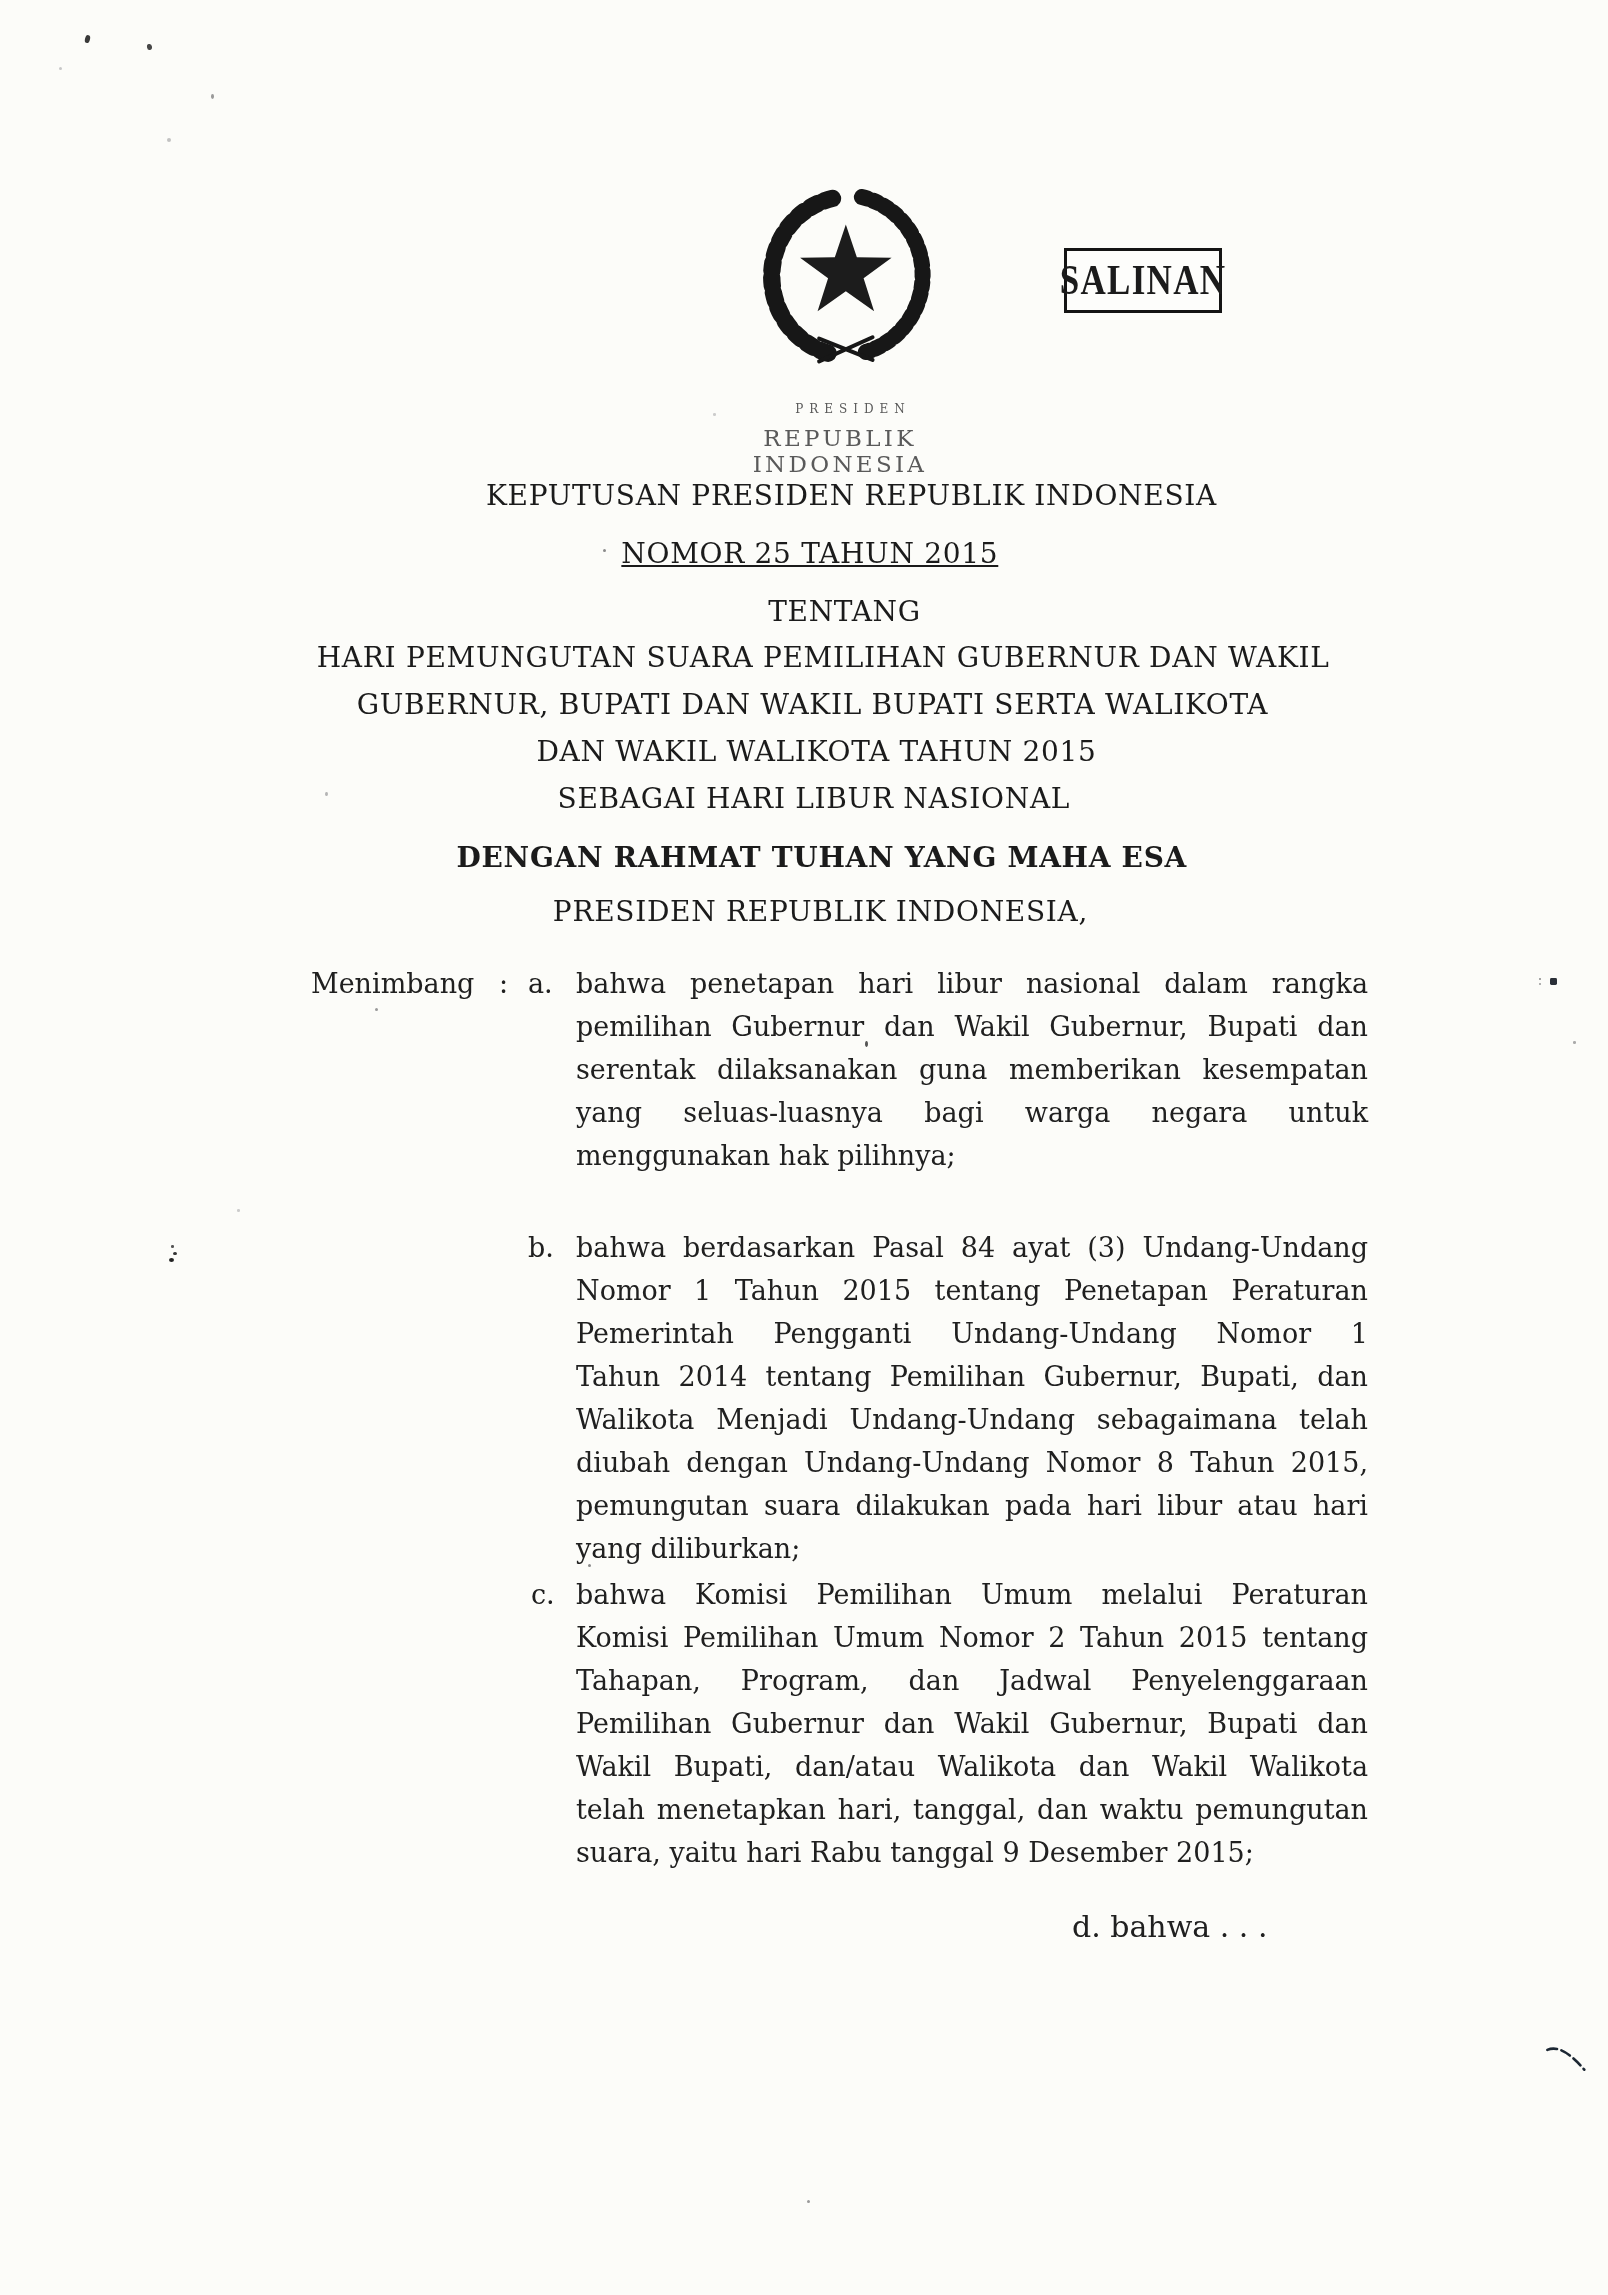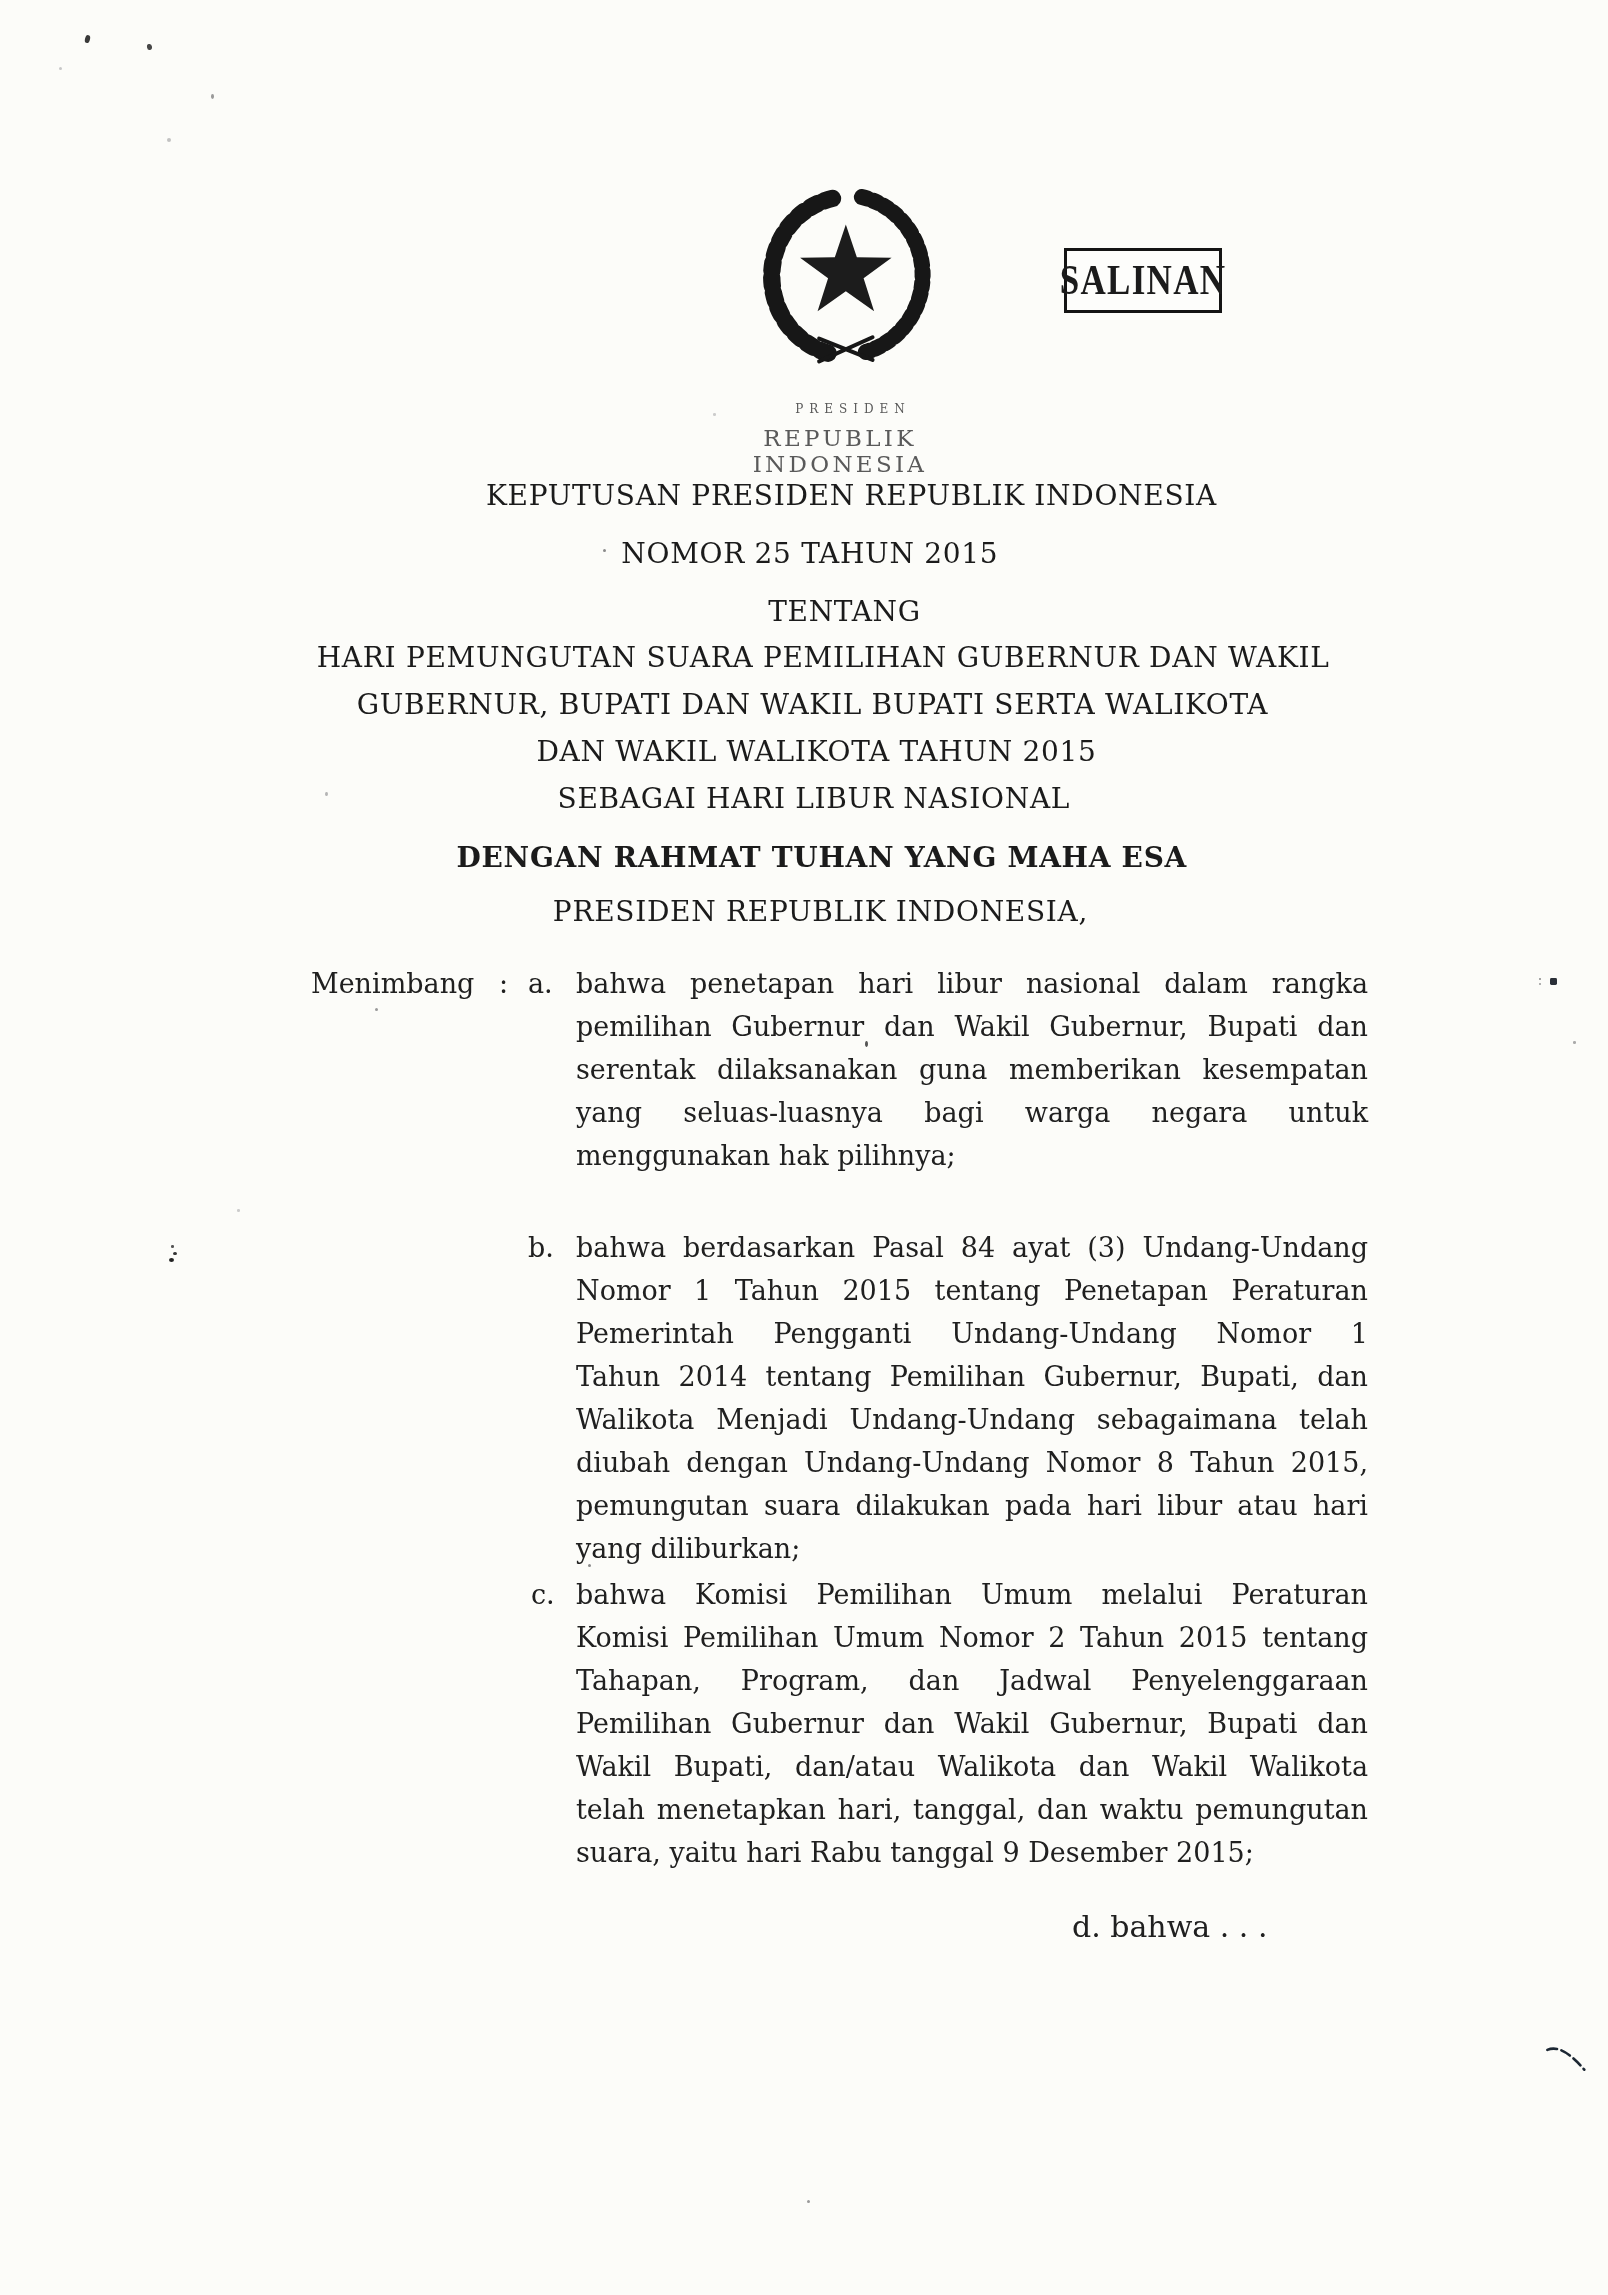--- a/index.html
+++ b/index.html
@@ -27,21 +27,21 @@
     transform:scaleY(1.22);
   }
   .lh-line { position:absolute; text-align:center; color:#4d4d4d;
     font-family:"DejaVu Serif", serif; opacity:.92; }
   .lh-1 { left:686px; width:334px; top:402px; font-size:12px; letter-spacing:6px; }
   .lh-2 { left:673px; width:334px; top:425px; font-size:23px; letter-spacing:3.3px; word-spacing:10.7px; }
   
   .tline { position:absolute; left:281px; width:1079px; text-align:center;
     font-size:28px; line-height:31px; letter-spacing:0.7px; color:#1b1b1b; }
   .t-keputusan { top:480px; margin-left:31px; }
-  .t-nomor     { top:538px; margin-left:-10.7px; }
+  .t-nomor     { top:538px; margin-left:-10.7px;text-decoration:underline; }
   .t-tentang   { top:596px; margin-left:24px; }
   .t-subj0     { top:642px;  margin-left:2.7px; }
   .t-subj1     { top:689px; margin-left:-8px; }
   .t-subj2     { top:736px; margin-left:-4px; }
   .t-subj3     { top:783px; margin-left:-6.7px; }
   .t-dengan    { top:842px; margin-left:1.3px;font-weight:bold; }
   .t-presri    { top:896px; }
   
   .blabel { position:absolute; font-size:27px; line-height:43px; white-space:pre; }
   .para { position:absolute; left:576px; width:792px; }

